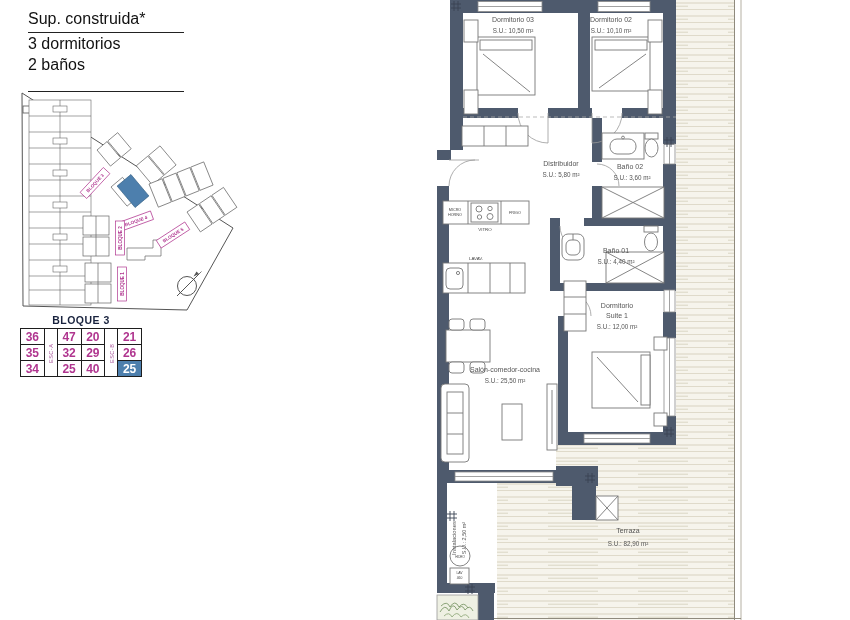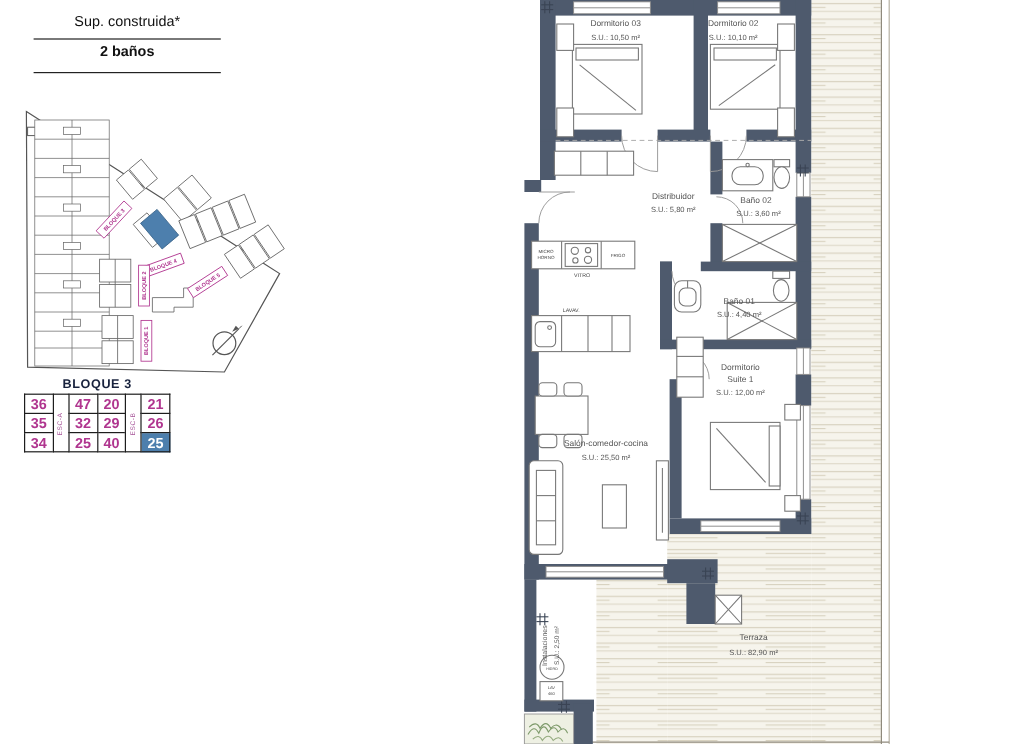--- a/index.html
+++ b/index.html
@@ -5,25 +5,25 @@
   html,body{margin:0;padding:0;}
   body{
     width:850px;height:620px;position:relative;overflow:hidden;
     background:#ffffff;
     font-family:"Liberation Sans", sans-serif;
   }
   .abs{position:absolute;}
 
   
   #summary{
-    left:28px;top:8px;width:156px;text-align:center;
-    font-size:12px;color:#111;line-height:21px;
+    left:28px;top:8px;width:156px;text-align:left;
+    font-size:16px;color:#111;line-height:21px;
   }
   #summary .u1{border-bottom:1.5px solid #222;padding-bottom:3px;}
-  #summary .u3{border-bottom:1.5px solid #222;padding-bottom:6px;font-weight:bold;}
+  #summary .u3{border-bottom:1.5px solid #222;padding-bottom:16px;}
 
   
   #unit-table-wrap{left:20px;top:314px;width:122px;}
   #unit-table-title{
     text-align:center;font-weight:bold;font-size:10.5px;color:#18223d;
     letter-spacing:.5px;margin-bottom:2px;
   }
   table.units{border-collapse:collapse;border-radius:16px;}
   table.units td{
     border:1.4px solid #1d1d1d;width:26px;height:15px;
@@ -43,20 +43,21 @@
   .deckbg{fill:var(--deck-bg);}
   .lbl{fill:var(--plan-text);}
   text{font-family:"Liberation Sans", sans-serif;}
   svg{display:block;}
 </style>
 </head>
 <body>
 
 <div id="summary" class="abs">
   <div class="u1">Sup. construida*</div>
+  <div class="u2">3 dormitorios</div>
   <div class="u3">2 baños</div>
 </div>
 
 <svg class="abs" id="site-plan" style="left:15px;top:88px" width="228" height="232" viewBox="0 0 228 232">
   <g fill="none" stroke="#555" stroke-width="1">
     <polygon points="7,5 218,140 172,222 8,218"></polygon>
     <rect x="8" y="18" width="13" height="7" stroke-width=".8"></rect>
   </g>
 
   <g fill="#fff" stroke="#666" stroke-width=".6">

